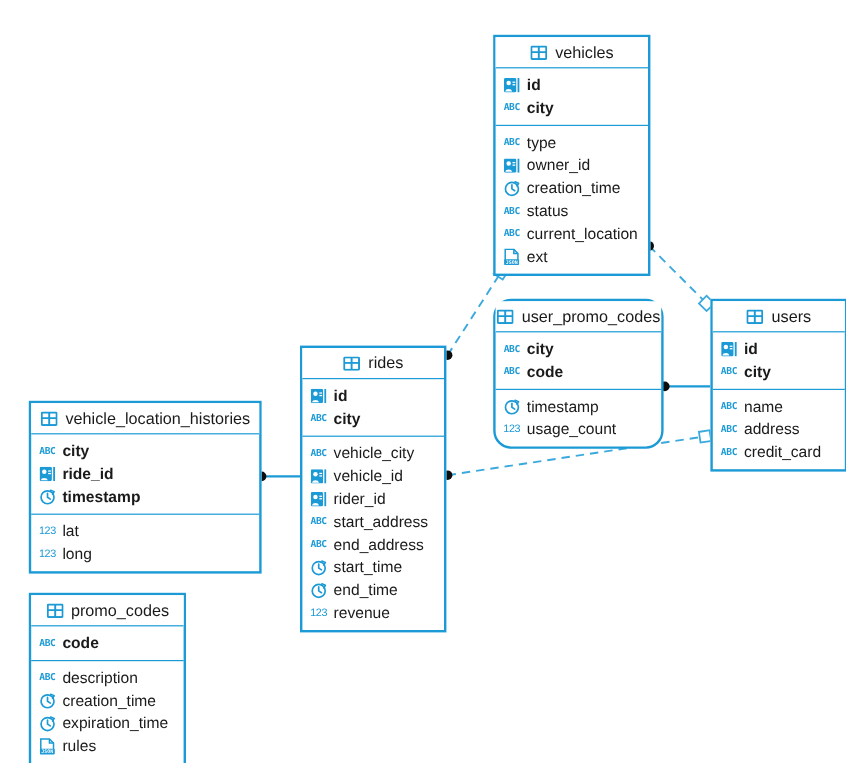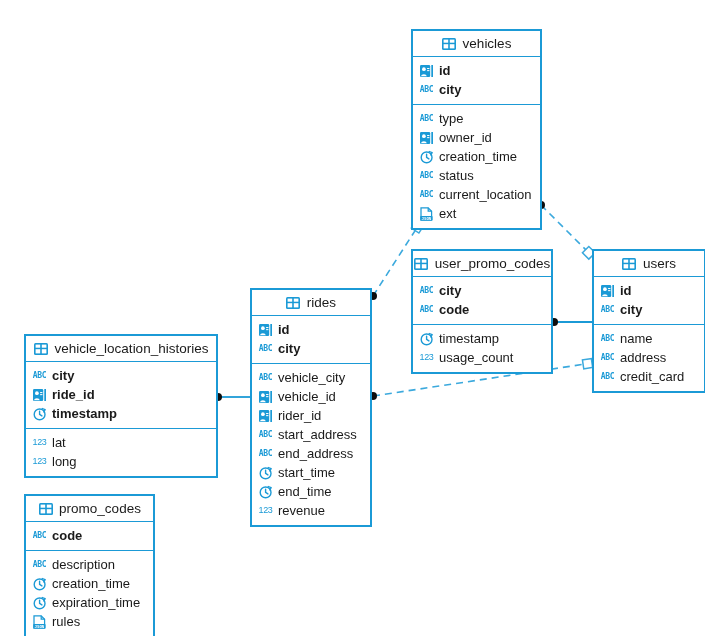--- a/index.html
+++ b/index.html
@@ -214,21 +214,21 @@
                 <path d="M1 0.8 h7.2 l3.4 3.4 v9 h-10.6 z" fill="none" stroke="#1b9ad6" stroke-width="1.25"></path>
                 <path d="M8.2 0.8 v3.4 h3.4" fill="none" stroke="#1b9ad6" stroke-width="1.25"></path>
                 <rect x="0.2" y="9.0" width="12.4" height="4.6" rx="0.8" fill="#1b9ad6"></rect>
                 <text x="6.4" y="12.6" font-size="4.1" font-family="DejaVu Sans Mono, monospace" font-weight="bold" fill="#ffffff" text-anchor="middle">JSON</text>
               </svg>
             </span>
             <span class="col-name">ext</span>
           </div>
         </div>
       </div>
-      <div class="table-node" style="left: 411px; top: 249px; width: 142px;">
+      <div class="table-node" style="left: 411px; top: 249px; width: 142px; border-radius: 15px;">
         <div class="tbl-header">
           <span class="ico">
             <svg width="14" height="12" viewBox="0 0 14 12">
               <rect x="0" y="0" width="14" height="12" rx="1.5" fill="#1b9ad6"></rect>
               <rect x="1.6" y="1.6" width="4.6" height="3.1" fill="#ffffff"></rect>
               <rect x="7.8" y="1.6" width="4.6" height="3.1" fill="#ffffff"></rect>
               <rect x="1.6" y="6.2" width="4.6" height="4.2" fill="#ffffff"></rect>
               <rect x="7.8" y="6.2" width="4.6" height="4.2" fill="#ffffff"></rect>
             </svg>
           </span>

